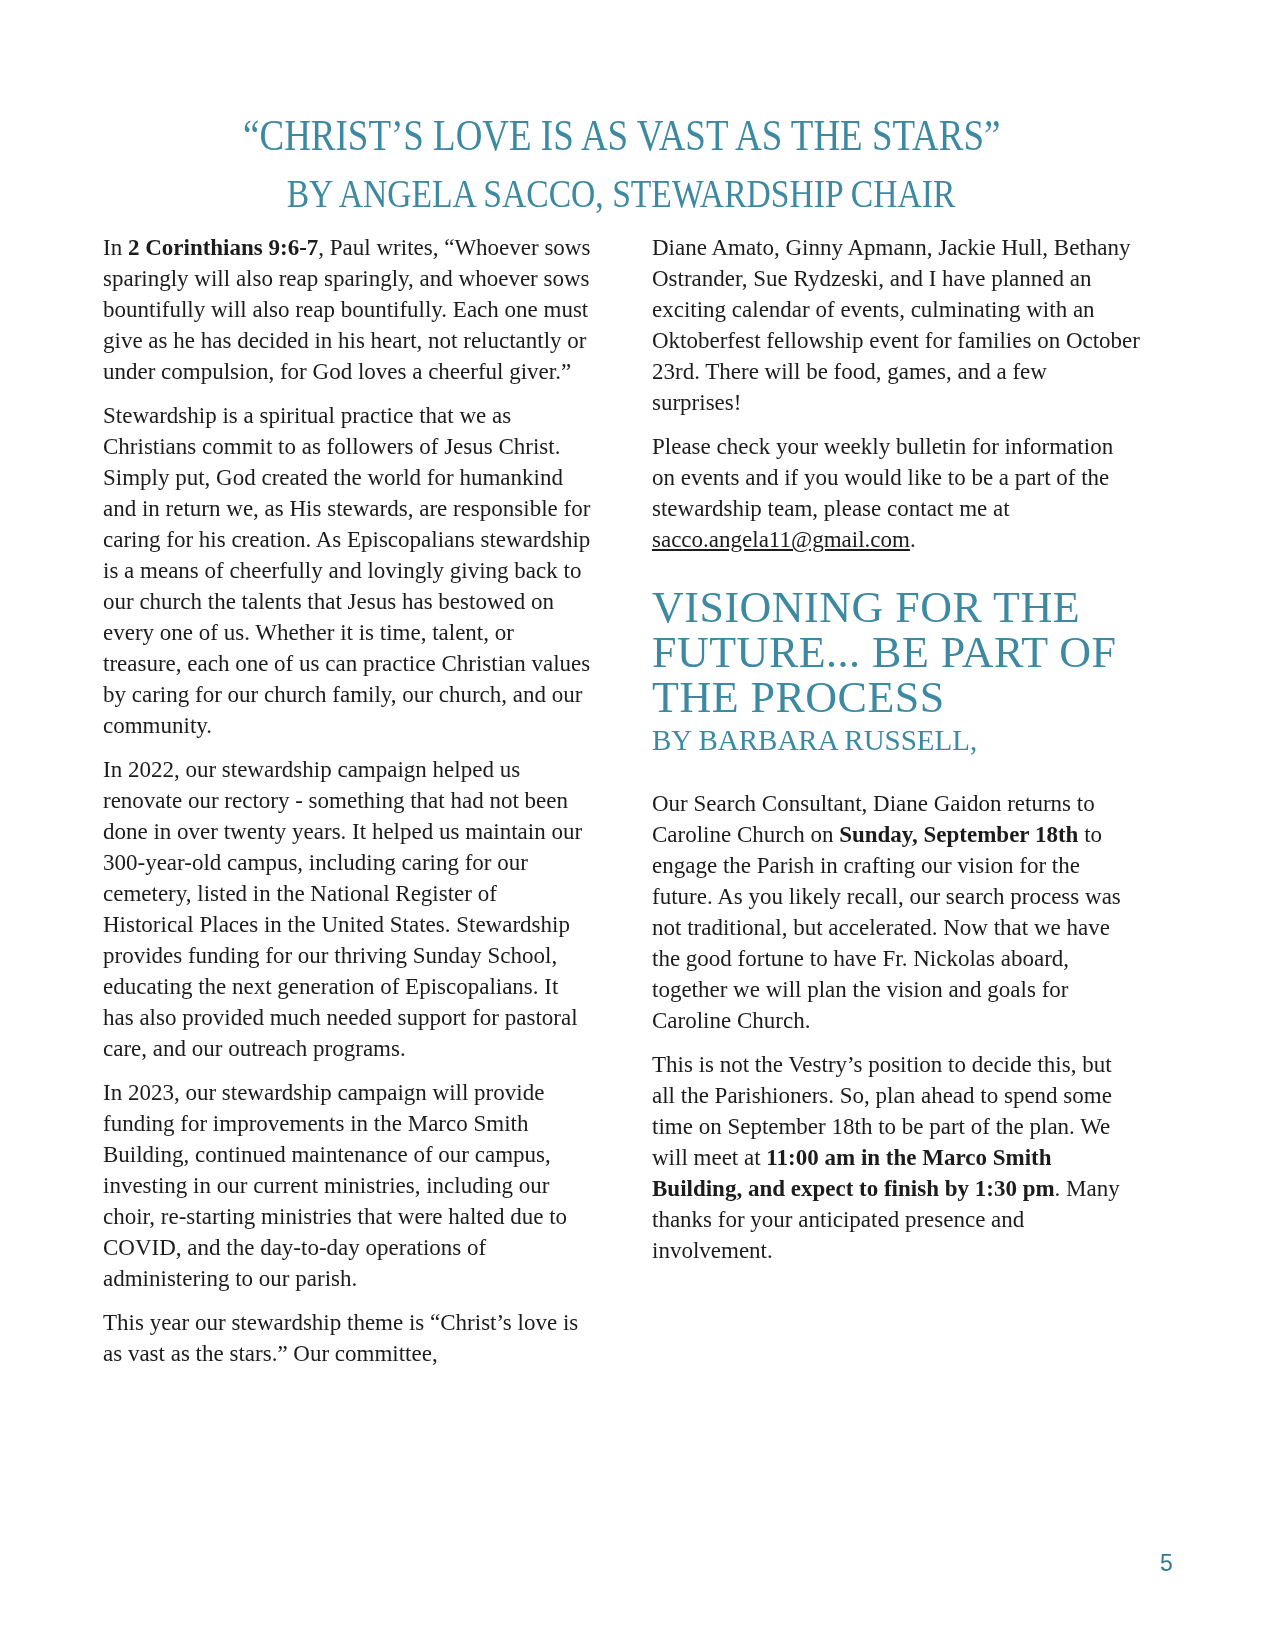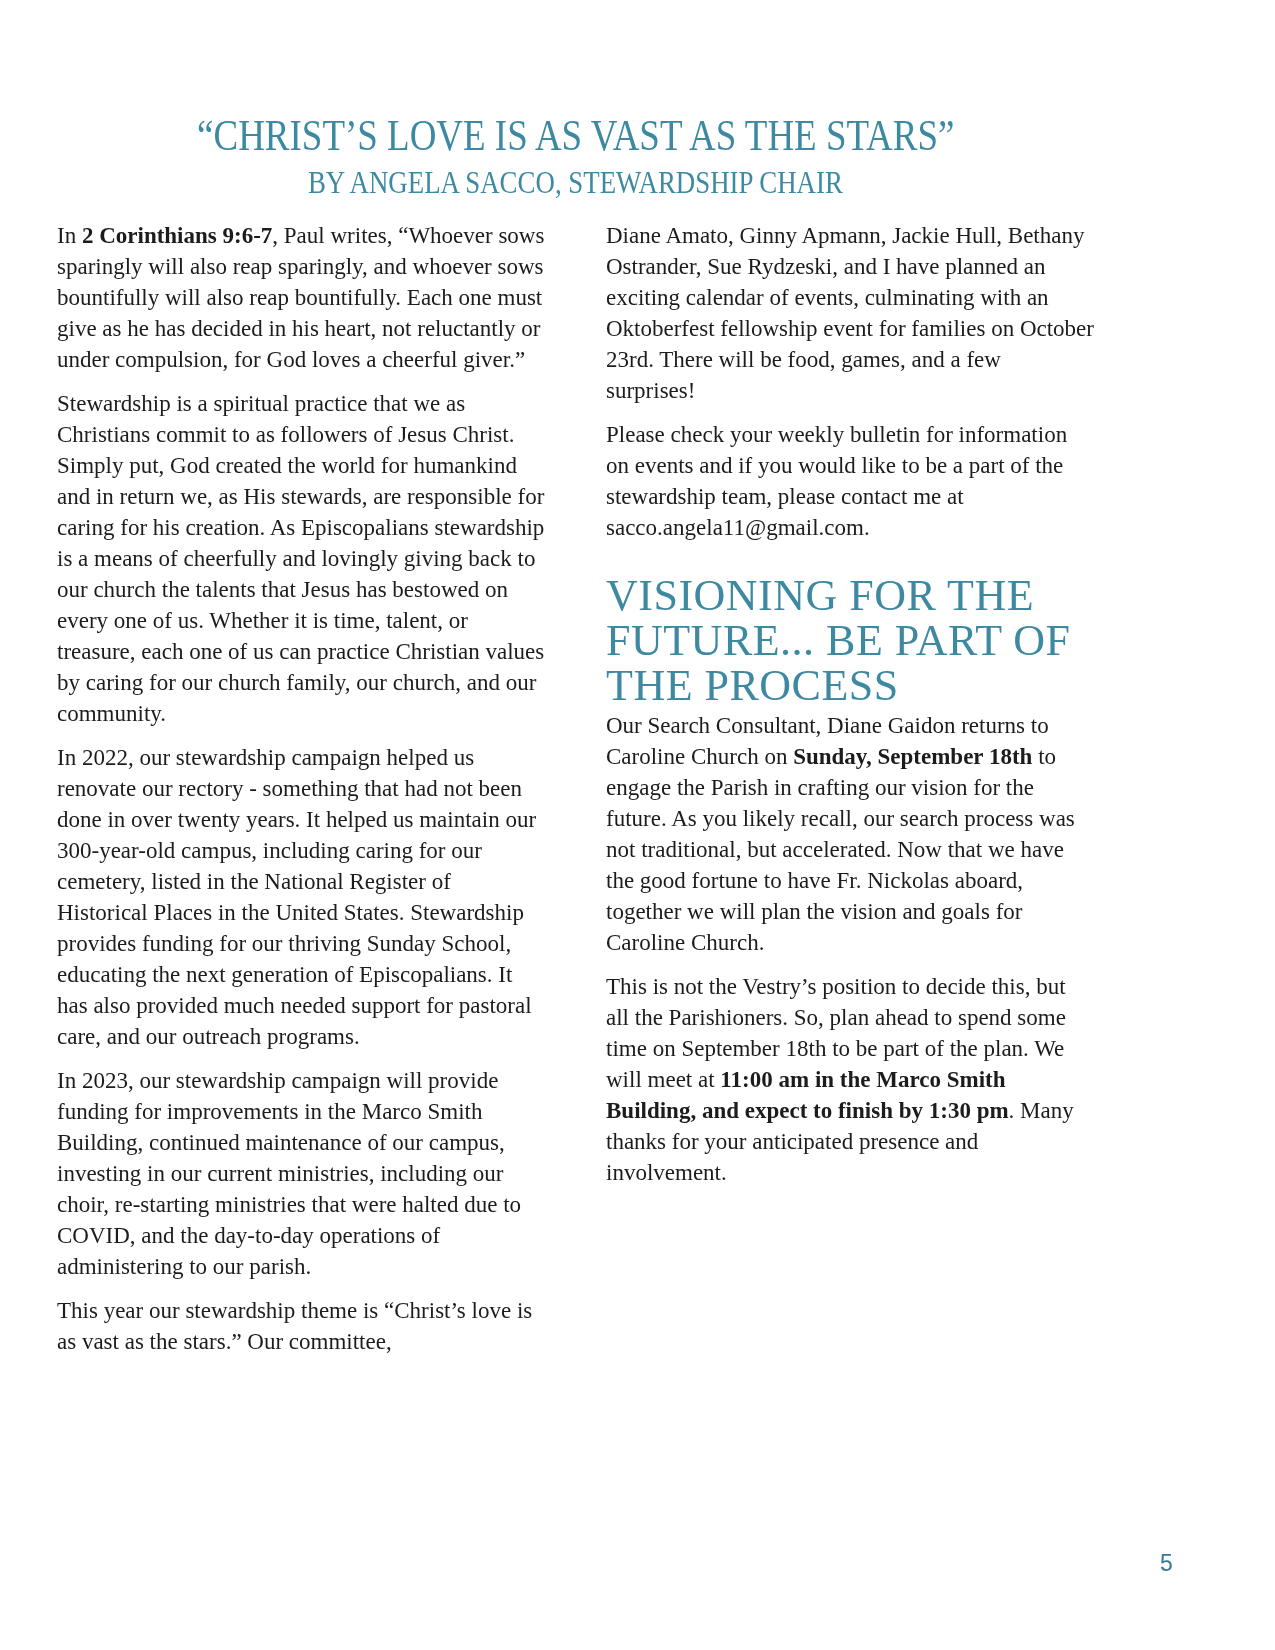--- a/index.html
+++ b/index.html
@@ -7,21 +7,21 @@
     --body-ink:#1c1c1c;
     --pagenum:#35788f;
   }
   html,body{margin:0;padding:0;background:#ffffff;}
   .page{
     position:relative;
     width:1275px;
     height:1650px;
     background:#ffffff;
     box-sizing:border-box;
-    padding:110px 0 0 57px;
+    padding:110px 0 0 103px;
     font-family:"Liberation Serif","DejaVu Serif",serif;
     color:var(--body-ink);
     overflow:hidden;
   }
   .content{width:1037px;}
   .article1-title{
     text-align:center;
     color:var(--accent);
     font-size:44px;
     line-height:52px;
@@ -31,41 +31,41 @@
   }
   .article1-title .squeeze,
   .article1-byline .squeeze{
     display:inline-block;
     transform:scaleX(0.84);
     transform-origin:50% 50%;
   }
   .article1-byline{
     text-align:center;
     color:var(--accent);
-    font-size:32px;
+    font-size:40px;
     line-height:40px;
     font-weight:normal;
-    margin:0;
+    margin:12px;
     white-space:nowrap;
   }
   .columns{
     display:flex;
     gap:61px;
     margin-top:18px;
     align-items:flex-start;
   }
   .col{width:497px;}
   p.body{
     font-size:23px;
     line-height:31px;
     margin:0 0 13px 0;
     color:var(--body-ink);
   }
   p.body .b{font-weight:bold;}
-  p.body .u{}
+  p.body .u{text-decoration:underline;}
   .article2-title{
     color:var(--accent);
     font-size:44px;
     line-height:45px;
     font-weight:normal;
     margin:30px 0 2px 0;
     white-space:pre-line;
     letter-spacing:0.5px;
   }
   .article2-byline{
@@ -104,20 +104,21 @@
         <p class="body"><span>This year our stewardship theme is “Christ’s love is as vast as the stars.” Our committee,</span></p>
       </div>
 
       <div class="col">
         <p class="body"><span>Diane Amato, Ginny Apmann, Jackie Hull, Bethany Ostrander, Sue Rydzeski, and I have planned an exciting calendar of events, culminating with an Oktoberfest fellowship event for families on October 23rd. There will be food, games, and a few surprises!</span></p>
         <p class="body"><span>Please check your weekly bulletin for information on events and if you would like to be a part of the stewardship team, please contact me at </span><span class="u">sacco.angela11@gmail.com</span><span>.</span></p>
 
         <h2 class="article2-title">VISIONING FOR THE
 FUTURE... BE PART OF
 THE PROCESS</h2>
+        <h3 class="article2-byline">BY BARBARA RUSSELL,</h3>
 
         <p class="body"><span>Our Search Consultant, Diane Gaidon returns to Caroline Church on </span><span class="b">Sunday, September 18th</span><span> to engage the Parish in crafting our vision for the future.  As you likely recall, our search process was not traditional, but accelerated.  Now that we have the good fortune to have Fr. Nickolas aboard, together we will plan the vision and goals for Caroline Church.</span></p>
         <p class="body"><span>This is not the Vestry’s position to decide this, but all the Parishioners.  So, plan ahead to spend some time on September 18th to be part of the plan.  We will meet at </span><span class="b">11:00 am in the Marco Smith Building, and expect to finish by 1:30 pm</span><span>. Many thanks for your anticipated presence and involvement.</span></p>
       </div>
 
     </div>
   </div>
 
   <div class="page-number">5</div>
 </div>

